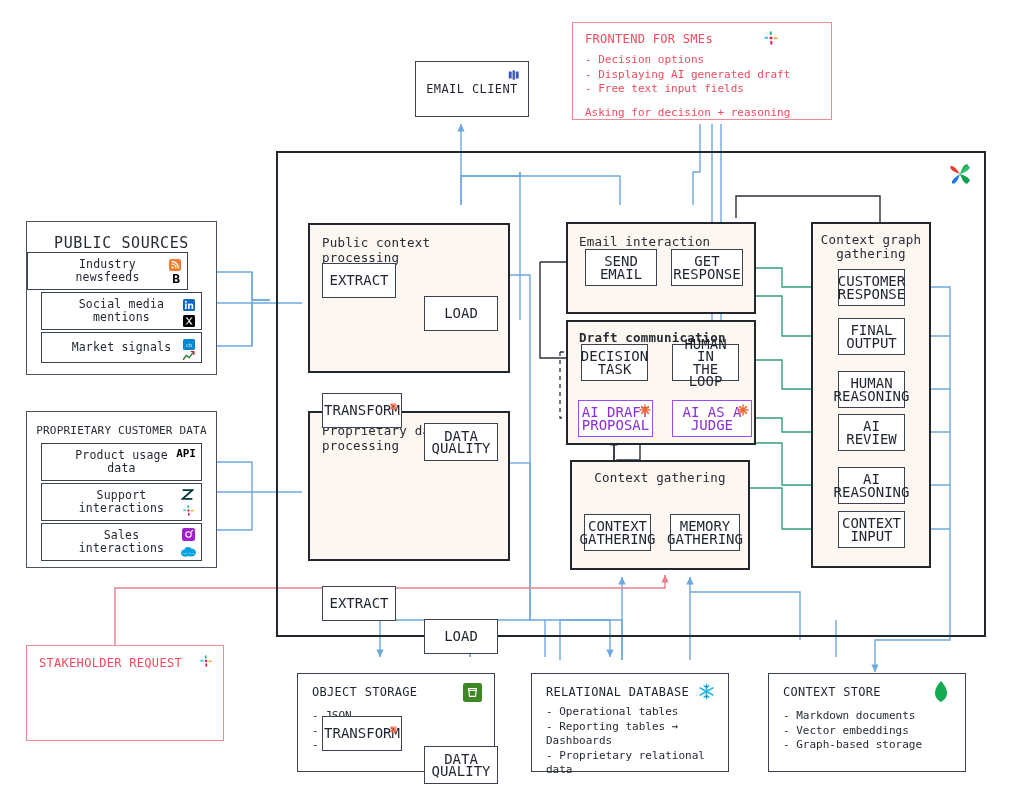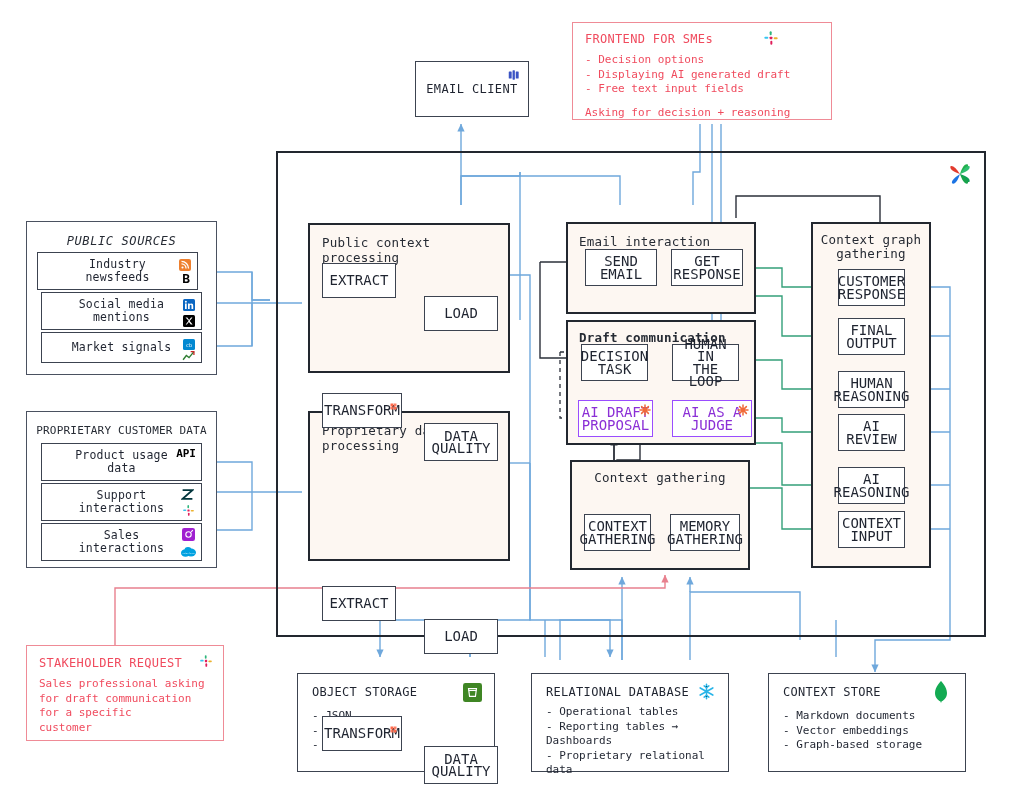--- a/index.html
+++ b/index.html
@@ -187,23 +187,23 @@
       <path d="M24 24 C18 15 14 11 10 12 c-2 4 2 8 14 12z" fill="#e23b2e"></path>
       <path d="M24 24 C33 18 37 14 36 10 c-4 -2 -8 2 -12 14z" fill="#22b04c"></path>
       <path d="M24 24 C30 33 34 37 38 36 c2 -4 -2 -8 -14 -12z" fill="#0f9d58" transform="rotate(0 24 24)"></path>
       <path d="M24 24 C15 30 11 34 12 38 c4 2 8 -2 12 -14z" fill="#1b74e4"></path>
       <path d="M24 24 C33 30 37 34 36 38 c-4 2 -8 -2 -12 -14z" fill="#17a34a"></path>
       <path d="M24 24 C30 15 34 11 38 12 c2 4 -2 8 -14 12z" fill="#2fbf71"></path>
     </svg>
   </span>
 
   <div class="abs src-group" style="left:26px;top:221px;width:191px;height:154px;">
-    <div class="grp-title" style="top:12px;font-size:12px;letter-spacing:.6px;font-style:italic;">PUBLIC SOURCES</div>
-  </div>
-  <div class="abs inner-box" style="left:37px;top:252px;width:161px;height:38px;">
+    <div class="grp-title" style="top:12px;font-size:15px;letter-spacing:.6px;">PUBLIC SOURCES</div>
+  </div>
+  <div class="abs inner-box" style="left:27px;top:252px;width:161px;height:38px;">
     <span class="lbl" style="white-space:pre-line;">Industry
 newsfeeds</span>
     <span class="ico" style="right:6px;top:3px;">
       <svg width="12" height="12" viewBox="0 0 24 24">
           <rect width="24" height="24" rx="4" fill="#ee802f"></rect>
         <circle cx="7" cy="17" r="2.1" fill="#fff"></circle>
         <path d="M5 11.2a7.8 7.8 0 017.8 7.8h2.6A10.4 10.4 0 005 8.6z" fill="#fff"></path>
         <path d="M5 6.2A12.8 12.8 0 0117.8 19h2.6A15.4 15.4 0 005 3.6z" fill="#fff"></path>
         </svg>
     </span>
@@ -434,24 +434,20 @@
 REASONING</span>
   </div>
   <div class="abs inner-box" style="left:838px;top:511px;width:67px;height:37px;">
     <span class="lbl-sm" style="white-space:pre-line;">CONTEXT
 INPUT</span>
   </div>
 
   <div class="abs note-box" style="left:26px;top:645px;width:198px;height:96px;padding:10px 12px;">
     <div class="note-title">STAKEHOLDER REQUEST</div>
     <div style="height:7px"></div>
-    <div class="note-line">Sales professional asking
-for draft communication
-for a specific
-customer</div>
     <span class="ico" style="right:10px;top:7px;">
       <svg width="14" height="14" viewBox="0 0 24 24">
         <rect x="2" y="10" width="6" height="3" rx="1.5" fill="#36C5F0"></rect>
         <rect x="10" y="2" width="3" height="6" rx="1.5" fill="#2EB67D"></rect>
         <rect x="16" y="11" width="6" height="3" rx="1.5" fill="#ECB22E"></rect>
         <rect x="11" y="16" width="3" height="6" rx="1.5" fill="#E01E5A"></rect>
         <rect x="10" y="10" width="4" height="4" rx="1" fill="#E01E5A"></rect>
         </svg>
     </span>
   </div>

